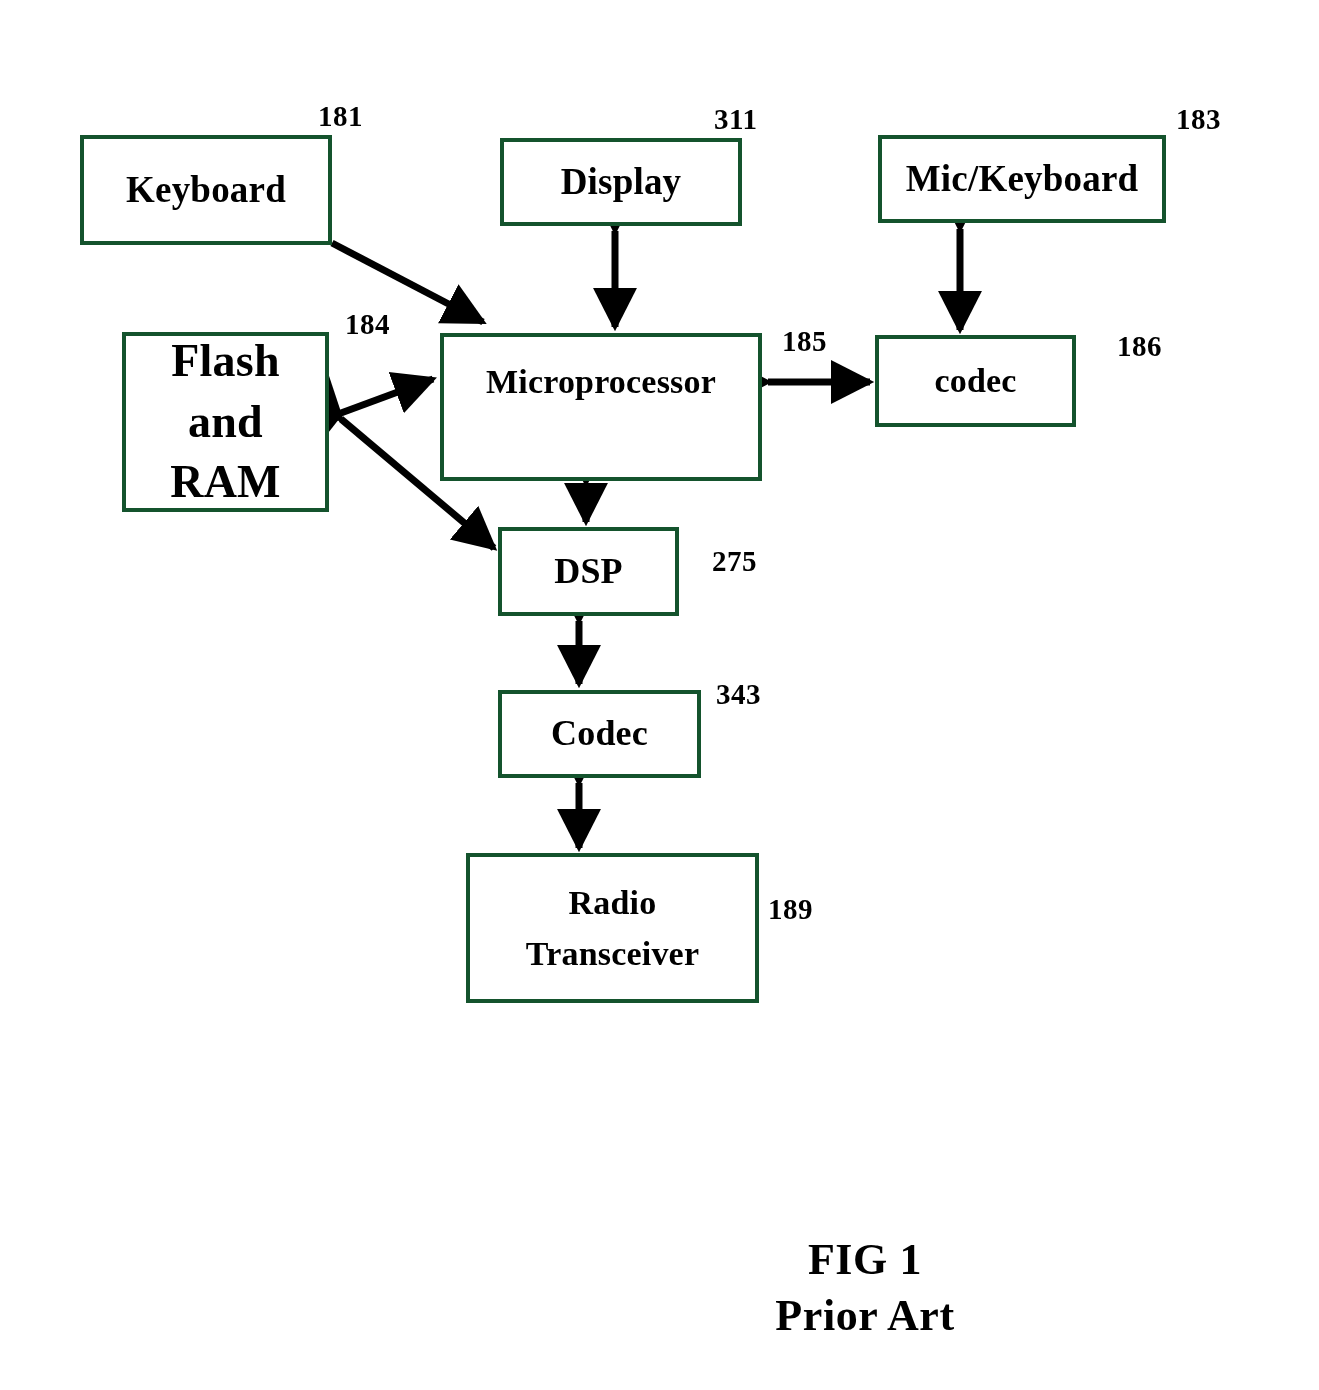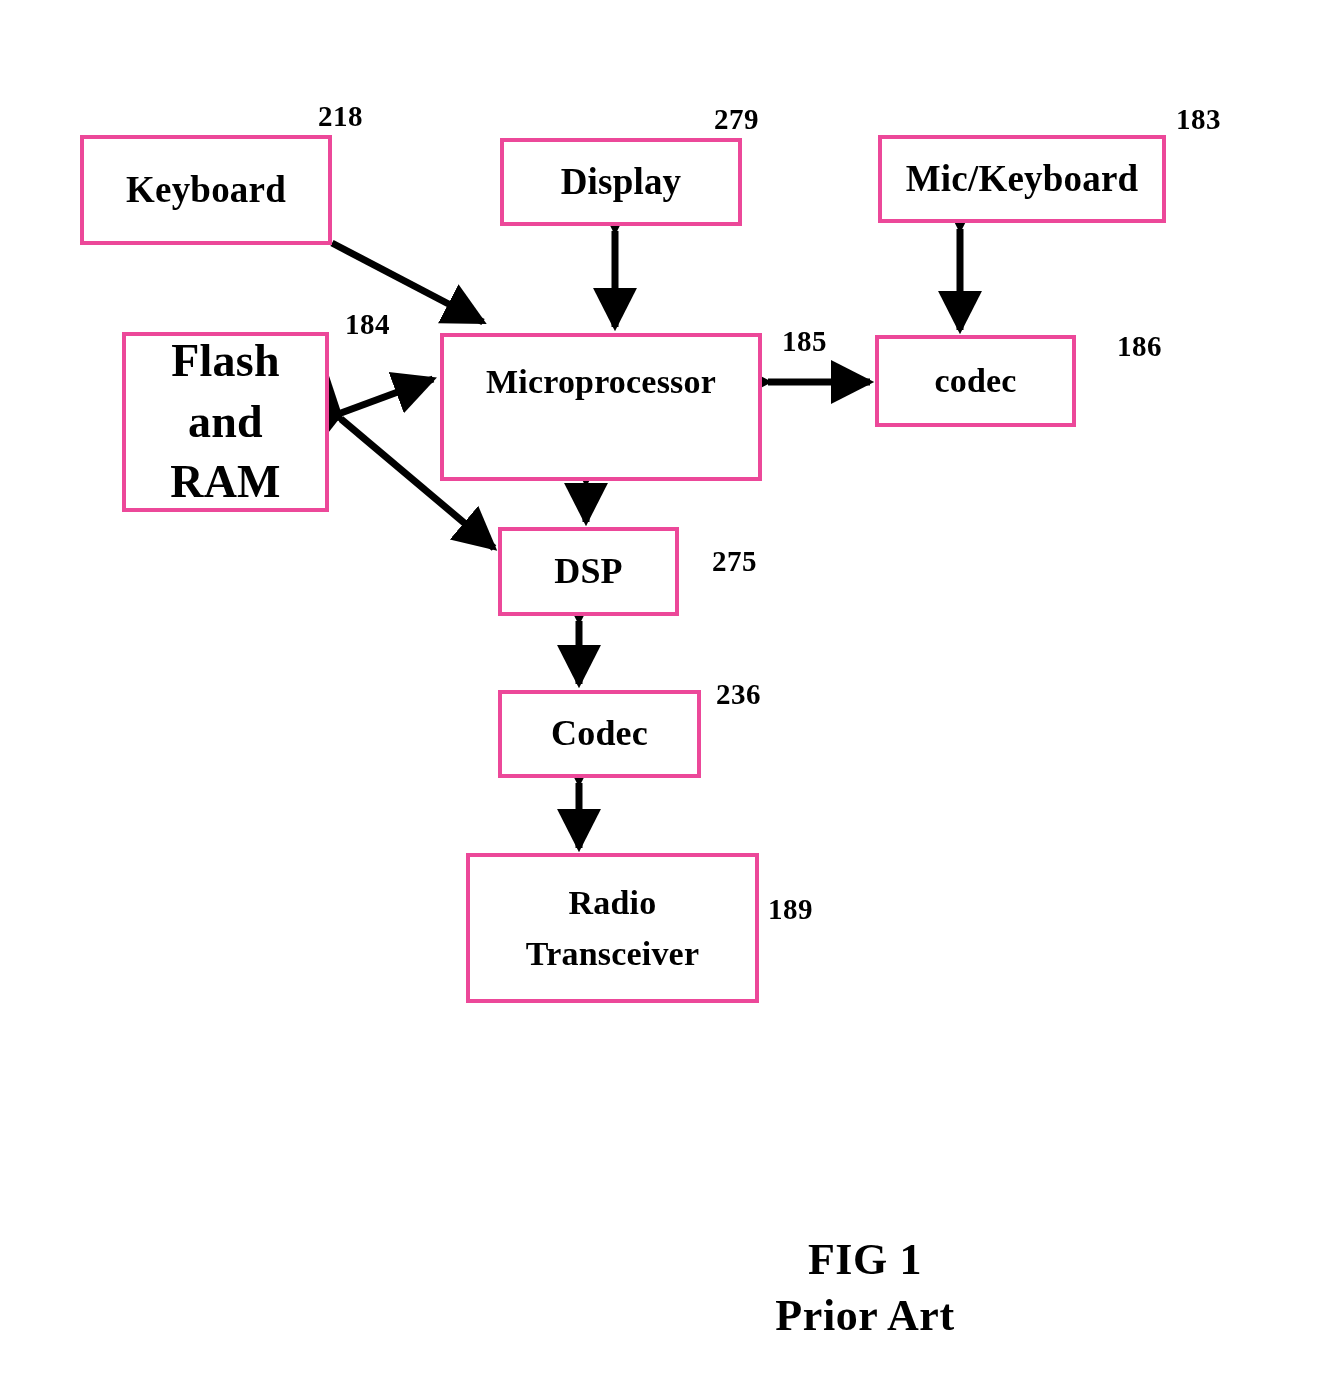--- a/index.html
+++ b/index.html
@@ -20,21 +20,21 @@
   }
   #diagram-svg {
     position: absolute;
     left: 0;
     top: 0;
     width: 1319px;
     height: 1390px;
   }
   .node-box {
     position: absolute;
-    border: 4px solid #ec4899;
+    border: 4px solid #14532d;
     background: #ffffff;
     box-sizing: border-box;
     display: flex;
     justify-content: center;
     text-align: center;
     line-height: 1.15;
   }
   .node-label {
     font-family: "Liberation Serif", "DejaVu Serif", serif;
     font-weight: 600;
@@ -182,28 +182,28 @@
 
   <div class="node-box" id="box-codec-up">
     <span class="node-label">Codec</span>
   </div>
 
   <div class="node-box" id="box-radio">
     <span class="node-label">Radio
 Transceiver</span>
   </div>
 
-  <div class="ref-num" id="ref-181">218</div>
-  <div class="ref-num" id="ref-182">279</div>
+  <div class="ref-num" id="ref-181">181</div>
+  <div class="ref-num" id="ref-182">311</div>
   <div class="ref-num" id="ref-183">183</div>
   <div class="ref-num" id="ref-184">184</div>
   <div class="ref-num" id="ref-185">185</div>
   <div class="ref-num" id="ref-186">186</div>
   <div class="ref-num" id="ref-187">275</div>
-  <div class="ref-num" id="ref-188">236</div>
+  <div class="ref-num" id="ref-188">343</div>
   <div class="ref-num" id="ref-189">189</div>
 
   <div id="figure-caption">
     <div class="cap-line">FIG 1</div>
     <div class="cap-line">Prior Art</div>
   </div>
 
 </div>
 
 </body></html>

